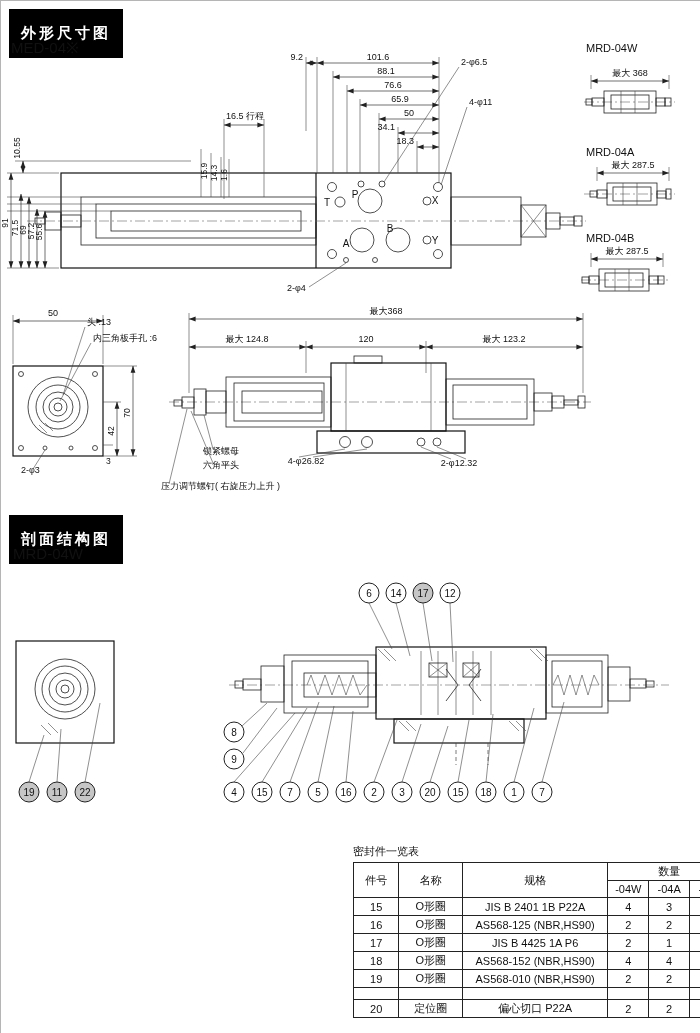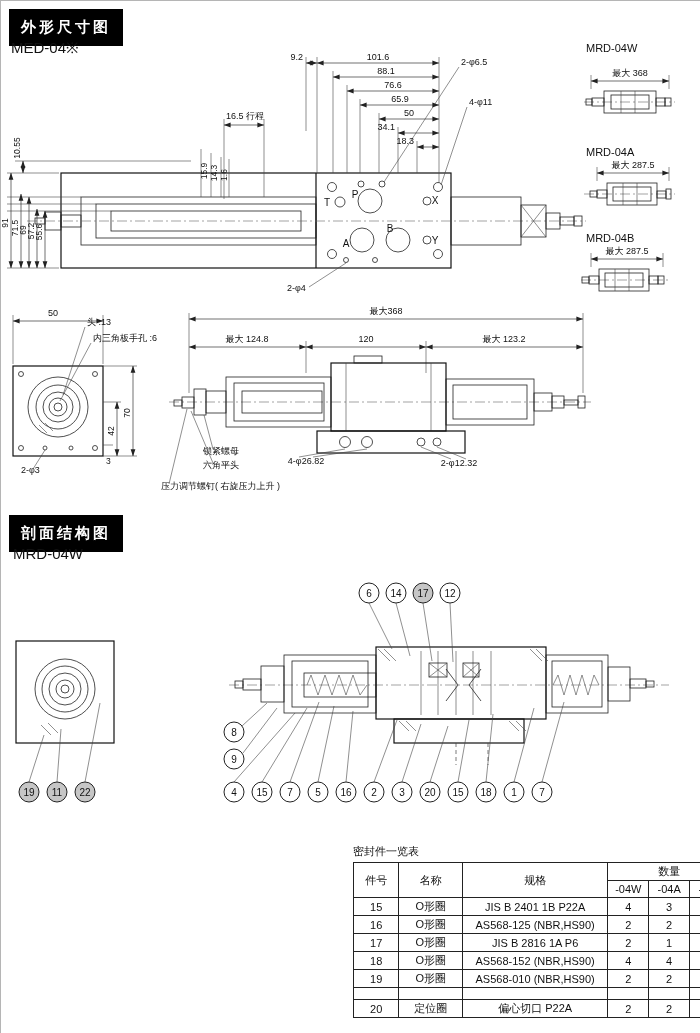--- a/index.html
+++ b/index.html
@@ -1,17 +1,17 @@
 <!DOCTYPE html>
 <html><head>
 <meta charset="utf-8">
 <style>
   body{margin:0;background:#e9e9e9}
   .page{position:relative;width:700px;height:1033px;background:#fff;border:1px solid #b5b5b5;font-family:"Liberation Sans",sans-serif;overflow:hidden}
-  .sec-hdr{position:absolute;left:8px;background:#000;color:#fff;font-size:15px;font-weight:bold;padding:9px 12px;letter-spacing:3px}
+  .sec-hdr{position:absolute;left:8px;background:#000;color:#fff;font-size:15px;font-weight:bold;padding:15px 12px;letter-spacing:3px}
   .model-lbl{position:absolute;font-size:15px;color:#111}
   svg{position:absolute;left:0}
   svg text{font-family:"Liberation Sans",sans-serif;fill:#111}
   .t8{font-size:8.5px}.t9{font-size:9px}.t10{font-size:10px}.t11{font-size:11px}
   .mid{text-anchor:middle}.end{text-anchor:end}
   .thick{stroke:#111;stroke-width:1.2;fill:none}
   .ln{stroke:#222;stroke-width:0.8;fill:none}
   .thin{stroke:#444;stroke-width:0.6;fill:none}
   .dim{stroke:#333;stroke-width:0.7;fill:none}
   .cl{stroke:#666;stroke-width:0.6;fill:none;stroke-dasharray:10 3 2 3}
@@ -450,21 +450,21 @@
           <td>16</td>
           <td>O形圈</td>
           <td>AS568-125  (NBR,HS90)</td>
           <td>2</td>
           <td>2</td>
           <td>2</td>
         </tr>
         <tr>
           <td>17</td>
           <td>O形圈</td>
-          <td>JIS B 2816  1A P6</td>
+          <td>JIS B 4425  1A P6</td>
           <td>2</td>
           <td>1</td>
           <td>1</td>
         </tr>
         <tr>
           <td>18</td>
           <td>O形圈</td>
           <td>AS568-152  (NBR,HS90)</td>
           <td>4</td>
           <td>4</td>

